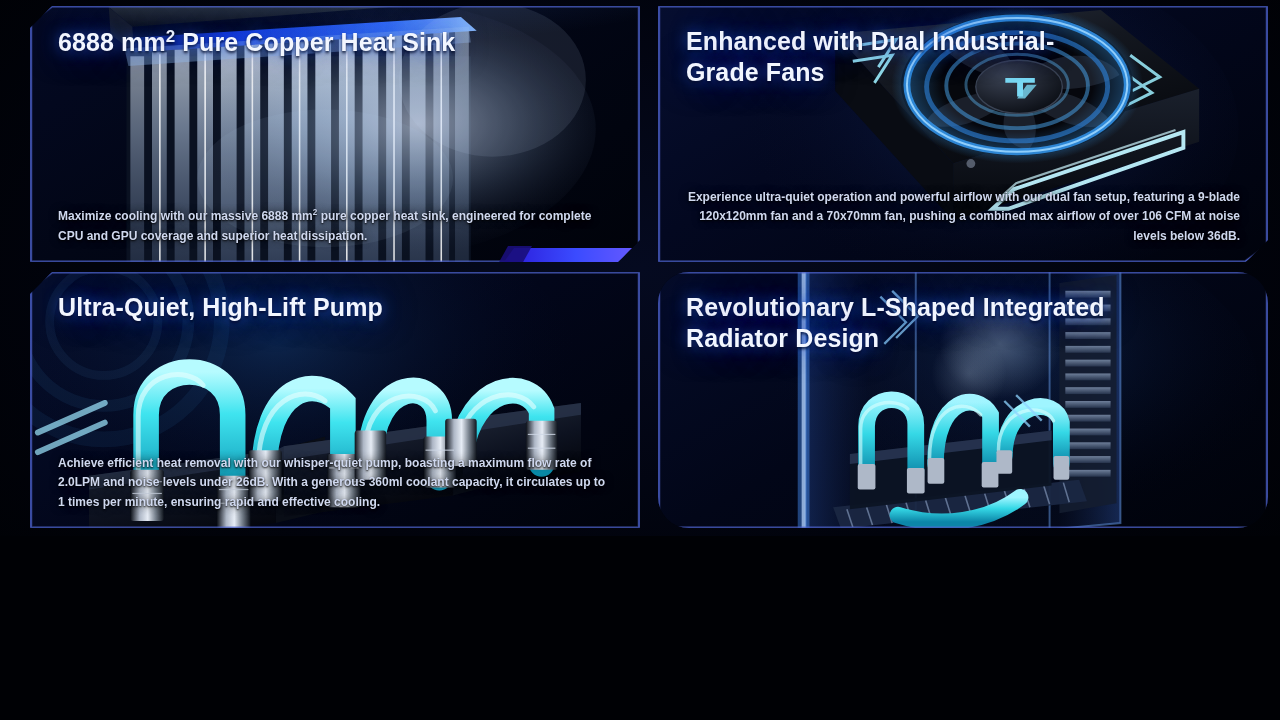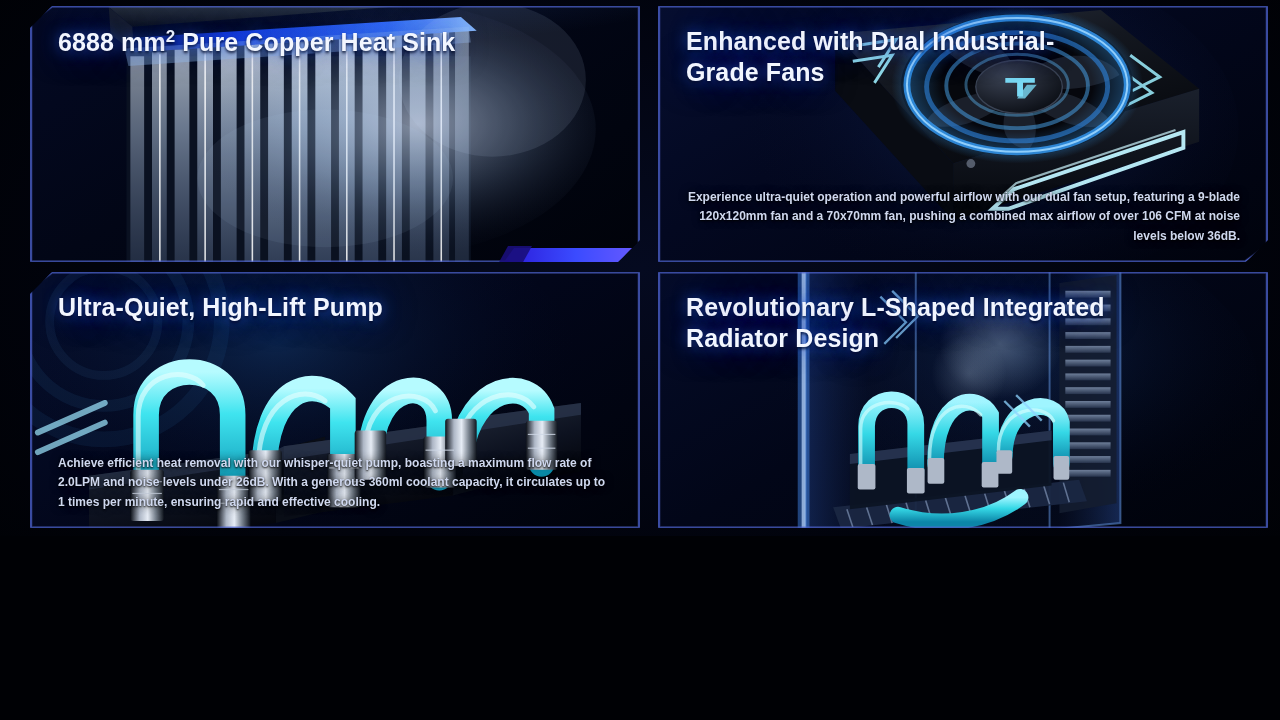--- a/index.html
+++ b/index.html
@@ -55,20 +55,21 @@
     -webkit-clip-path: polygon(0 0, 100% 0, 100% 100%, calc(100% - 22px) 100%, 0 100%, 0 0);
     clip-path: polygon(0 0, 100% 0, 100% calc(100% - 22px), calc(100% - 22px) 100%, 0 100%, 0 0);
   }
   .panel.bl {
     -webkit-clip-path: polygon(22px 0, 100% 0, 100% 100%, 0 100%, 0 22px);
     clip-path: polygon(22px 0, 100% 0, 100% 100%, 0 100%, 0 22px);
   }
   .panel.br {
     -webkit-clip-path: polygon(0 0, 100% 0, 100% 100%, 0 100%);
     clip-path: polygon(0 0, 100% 0, 100% 100%, 0 100%);
+    border-radius: 31px;
   }
 
   
   .art { position:absolute; inset:0; z-index:1; overflow:hidden; }
   .art svg { position:absolute; inset:0; width:100%; height:100%; }
 
   
   .headline {
     position:absolute;
     z-index:6;
@@ -191,20 +192,21 @@
           </g>
 
           <ellipse cx="360" cy="170" rx="215" ry="130" fill="url(#mist)"></ellipse>
           <ellipse cx="470" cy="120" rx="95" ry="78" fill="#cfe0ff" opacity=".1"></ellipse>
           <ellipse cx="300" cy="220" rx="130" ry="70" fill="#b9d2f5" opacity=".07"></ellipse>
           <rect width="620" height="120" fill="url(#glowTop)" opacity=".4"></rect>
         </svg>
       </div>
 
       <h2 class="headline">6888 mm<sup>2</sup> Pure Copper Heat Sink</h2>
+      <p class="body">Maximize cooling with our massive 6888 mm<sup>2</sup> pure copper heat sink, engineered for complete CPU and GPU coverage and superior heat dissipation.</p>
 
       <div class="accent-bar">
         <svg viewBox="0 0 150 26">
           <defs>
             <linearGradient id="ab1" x1="0" y1="0" x2="1" y2="0">
               <stop offset="0%" stop-color="#2a1ad8"></stop>
               <stop offset="50%" stop-color="#3b4bff"></stop>
               <stop offset="100%" stop-color="#6f5cff"></stop>
             </linearGradient>
           </defs>

